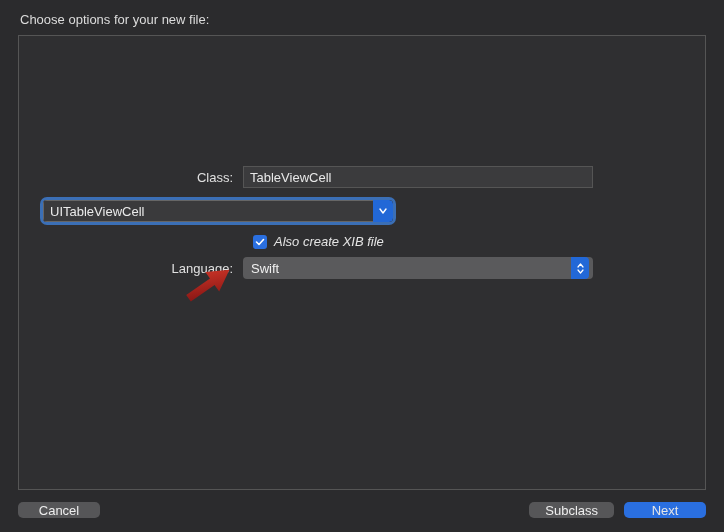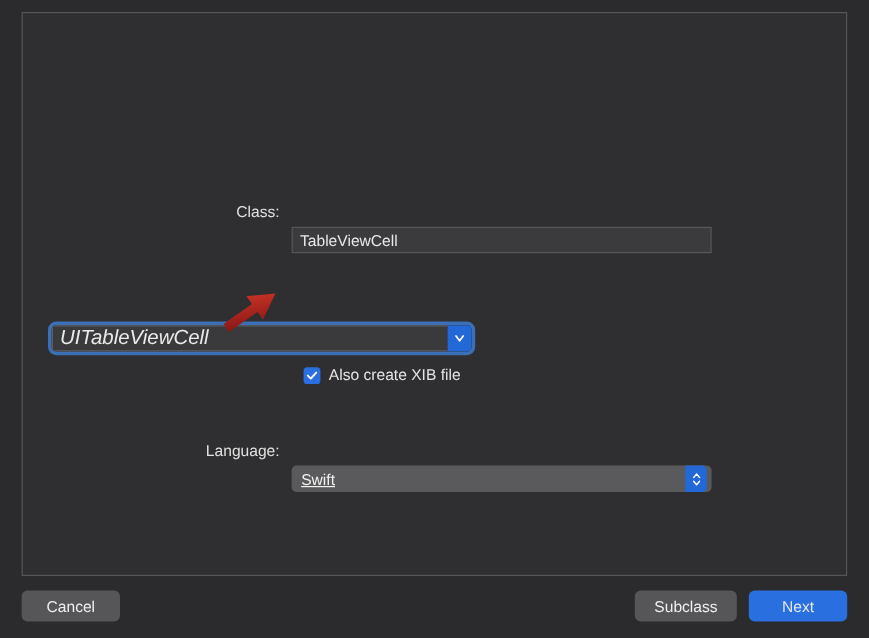--- a/index.html
+++ b/index.html
@@ -45,21 +45,20 @@
     width: 200px;
     text-align: right;
     padding-right: 10px;
     color: #e0e0e0;
     font-size: 13px;
   }
   .field {
     flex: 1;
     max-width: 350px;
     position: relative;
-    margin-top: 48px;
   }
   .text-input {
     width: 100%;
     height: 22px;
     background: #3b3b3d;
     border: 1px solid #555555;
     color: #e8e8e8;
     padding: 2px 6px;
     font-size: 13px;
     border-radius: 0;
@@ -71,26 +70,25 @@
     align-items: center;
     border-radius: 4px;
     overflow: hidden;
   }
   .combo .combo-text {
     flex: 1;
     height: 100%;
     background: #3a3a3c;
     color: #eaeaea;
     padding: 2px 6px;
-    font-size: 17px;
+    font-size: 13px;
     display: flex;
     align-items: center;
     border: 1px solid #666;
     border-right: none;
-    font-style: italic;
   }
   .combo.focused {
     box-shadow: 0 0 0 3px #3b6fb6;
     border-radius: 4px;
   }
   .combo .combo-button {
     width: 20px;
     height: 100%;
     background: #2268d7;
     display: flex;
@@ -103,43 +101,43 @@
   .popup {
     width: 100%;
     height: 22px;
     background: #5a5a5c;
     border-radius: 4px;
     display: flex;
     align-items: center;
     padding: 0 8px;
     position: relative;
     color: #f0f0f0;
-    text-decoration: underline;
   }
   .popup .popup-arrows {
     position: absolute;
     right: 4px;
     top: 0;
     bottom: 0;
     width: 18px;
     background: #2268d7;
     border-top-right-radius: 4px;
     border-bottom-right-radius: 4px;
     display: flex;
     flex-direction: column;
     align-items: center;
     justify-content: center;
     gap: 1px;
   }
   .popup .popup-arrows svg { width: 7px; height: 5px; display:block; }
   .checkbox-row {
     display: flex;
     align-items: center;
-    margin: 8px 0 20px 210px;
+    margin: 8px 0 8px 210px;
     gap: 7px;
+    font-style: italic;
   }
   .checkbox {
     width: 14px;
     height: 14px;
     background: #2a6fe0;
     border-radius: 3px;
     display: flex;
     align-items: center;
     justify-content: center;
   }
@@ -154,21 +152,21 @@
     height: 60px;
     pointer-events: none;
   }
   .footer {
     display: flex;
     align-items: center;
     padding-top: 12px;
   }
   .spacer { flex: 1; }
   .btn {
-    height: 26px;
+    height: 16px;
     min-width: 82px;
     padding: 0 16px;
     border-radius: 5px;
     font-size: 13px;
     display: flex;
     align-items: center;
     justify-content: center;
     margin-left: 10px;
     cursor: default;
     user-select: none;
@@ -181,20 +179,21 @@
     background: #2a6fe0;
     color: #e5e5e5;
   }
   .btn.cancel { margin-left: 0; }
 </style>
 </head>
 <body>
 
 <div class="sheet">
 
+  <div class="title">Choose options for your new file:</div>
 
   <div class="content-frame">
 
     <div class="form">
 
       <div class="row">
         <div class="label">Class:</div>
         <div class="field">
           <input class="text-input" type="text" value="TableViewCell" style="">
         </div>

